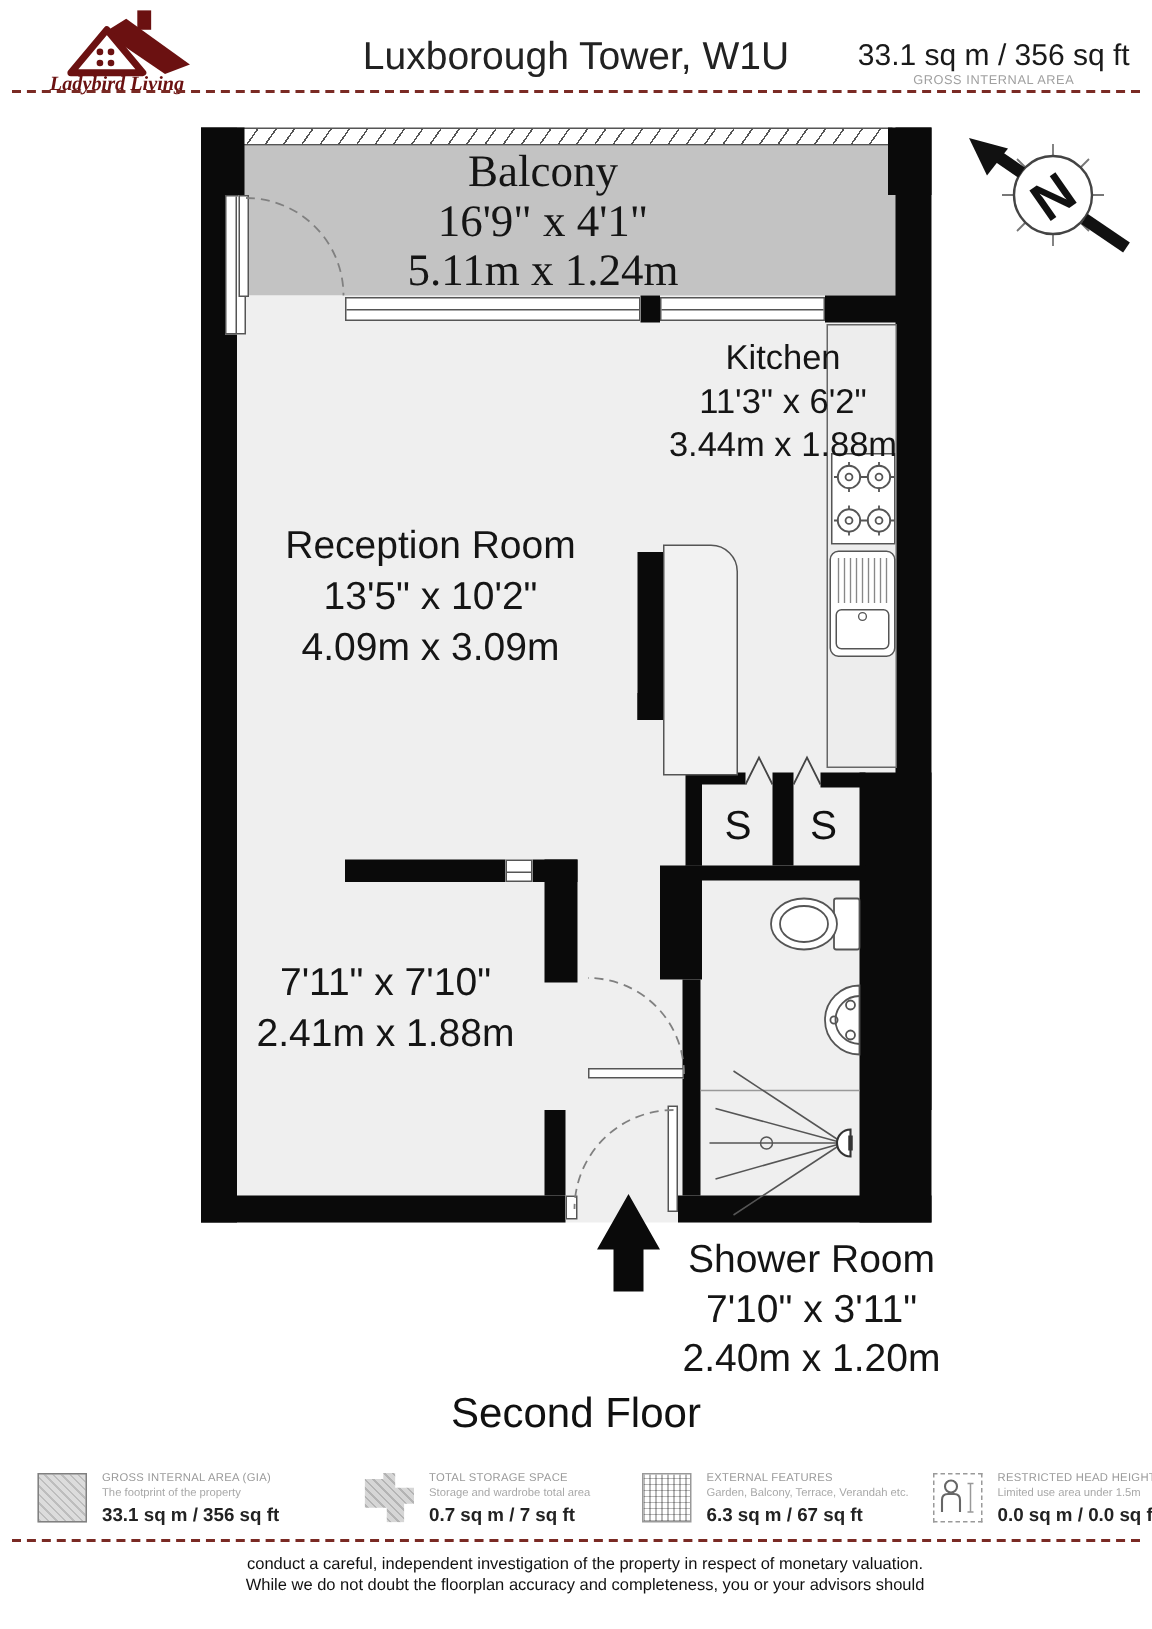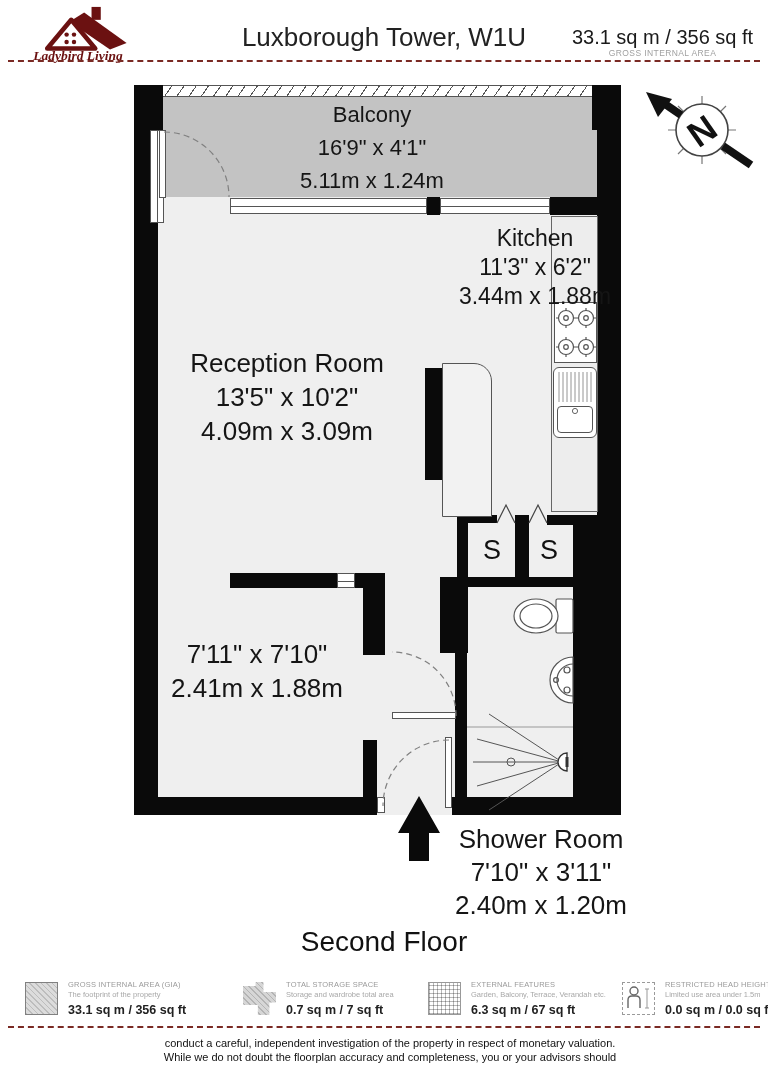--- a/index.html
+++ b/index.html
@@ -193,26 +193,26 @@
         <path d="M678 106 L684 112 M720 148 L726 154 M726 106 L720 112 M684 148 L678 154"></path>
       </g>
       <circle cx="702" cy="130" r="26" fill="#fff" stroke="#444" stroke-width="1.6"></circle>
       <path d="M751 165 L723 146" stroke="#111" stroke-width="8"></path>
       <path d="M681 115 L662 102" stroke="#111" stroke-width="8"></path>
       <polygon points="646,92 672,99 658,117" fill="#111"></polygon>
       <text x="702" y="131" text-anchor="middle" dominant-baseline="central" font-family="Liberation Sans, sans-serif" font-size="36" font-weight="bold" fill="#111" transform="rotate(-35 702 131)">N</text>
     </g>
   </svg>
 
-  <div class="room" style="left:197px;top:98px;width:350px;font-size:22px;line-height:33px;">
+  <div class="room" style="left:187px;top:98px;width:350px;font-size:30px;line-height:33px;font-family:Liberation Serif, serif;">
     <div>Balcony</div>
       <div>16'9" x 4'1"</div>
       <div>5.11m x 1.24m</div>
   </div>
-  <div class="room" style="left:445px;top:224px;width:180px;font-size:23px;line-height:29px;">
+  <div class="room" style="left:432px;top:224px;width:180px;font-size:23px;line-height:29px;">
     <div>Kitchen</div>
       <div>11'3" x 6'2"</div>
       <div>3.44m x 1.88m</div>
   </div>
   <div class="room" style="left:147px;top:346px;width:280px;font-size:26px;line-height:34px;">
     <div>Reception Room</div>
       <div>13'5" x 10'2"</div>
       <div>4.09m x 3.09m</div>
   </div>
   <div class="room" style="left:137px;top:637px;width:240px;font-size:26px;line-height:34px;">

